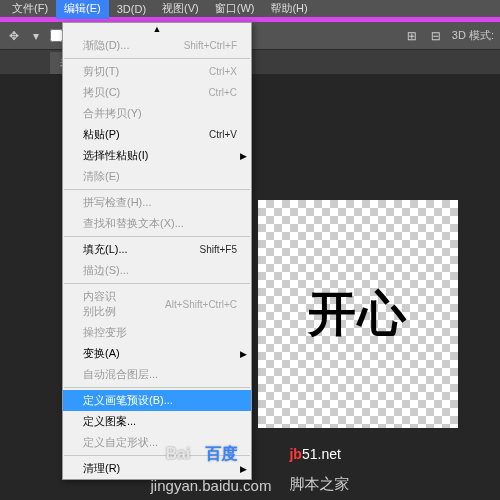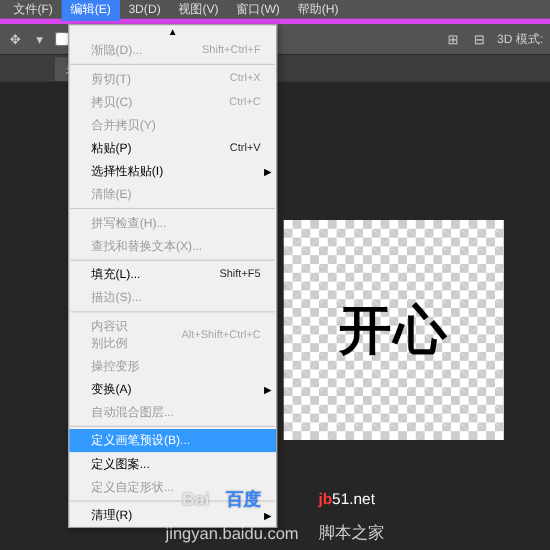--- a/index.html
+++ b/index.html
@@ -7,21 +7,21 @@
 .menubar { background: #535353; height: 22px; display: flex; align-items: center; padding: 0 4px; border-bottom: 5px solid #d946ef; }
 .menubar span { color: #ddd; font-size: 11px; padding: 3px 8px; cursor: default; }
 .menubar span.active { background: #3b82f6; color: #fff; }
 .toolbar { background: #535353; height: 28px; display: flex; align-items: center; padding: 0 6px; border-bottom: 1px solid #2a2a2a; gap: 6px; }
 .tool-icon { width: 16px; height: 16px; display: inline-flex; align-items: center; justify-content: center; color: #ccc; font-size: 12px; }
 .toolbar-label { color: #ccc; font-size: 11px; }
 .toolbar-right { margin-left: auto; display: flex; gap: 8px; align-items: center; }
 .tabs { background: #3c3c3c; height: 24px; display: flex; align-items: flex-end; padding-left: 50px; }
 .tab { background: #535353; color: #ccc; font-size: 10px; padding: 4px 10px; border-right: 1px solid #2a2a2a; }
 .workspace { background: #262626; position: absolute; top: 74px; left: 0; right: 0; bottom: 0; }
-.canvas { position: absolute; top: 126px; left: 258px; width: 200px; height: 200px; background-image:
+.canvas { position: absolute; top: 126px; left: 258px; width: 200px; height: 228px; background-image:
   linear-gradient(45deg, #ccc 25%, transparent 25%),
   linear-gradient(-45deg, #ccc 25%, transparent 25%),
   linear-gradient(45deg, transparent 75%, #ccc 75%),
   linear-gradient(-45deg, transparent 75%, #ccc 75%);
   background-size: 16px 16px;
   background-position: 0 0, 0 8px, 8px -8px, -8px 0;
   background-color: #fff; display: flex; align-items: center; justify-content: center; }
 .canvas-text { font-size: 48px; font-weight: 900; color: #000; letter-spacing: 2px; }
 .dropdown { position: absolute; top: 22px; left: 62px; width: 190px; background: #f0f0f0; border: 1px solid #999; box-shadow: 2px 2px 6px rgba(0,0,0,0.4); }
 .menu-item { display: flex; justify-content: space-between; align-items: center; padding: 3px 14px 3px 20px; font-size: 11px; color: #000; cursor: default; position: relative; gap: 47px; }

